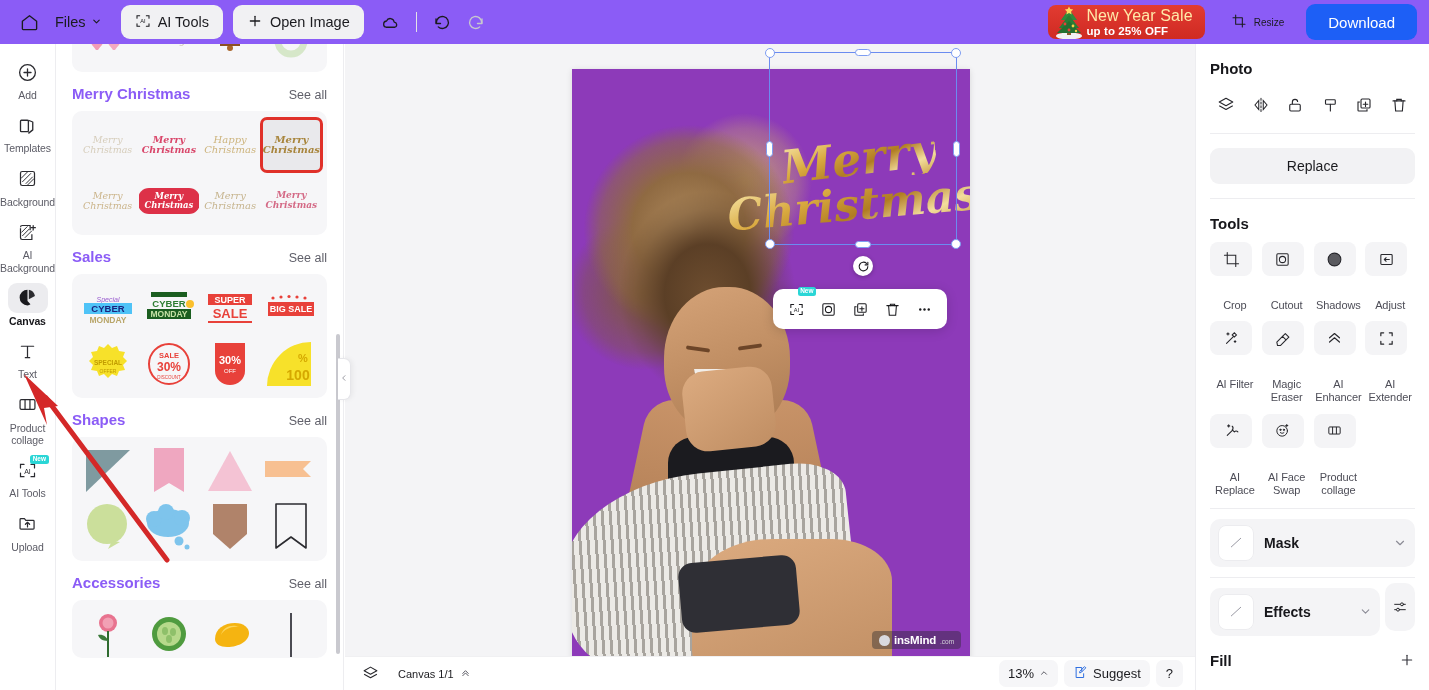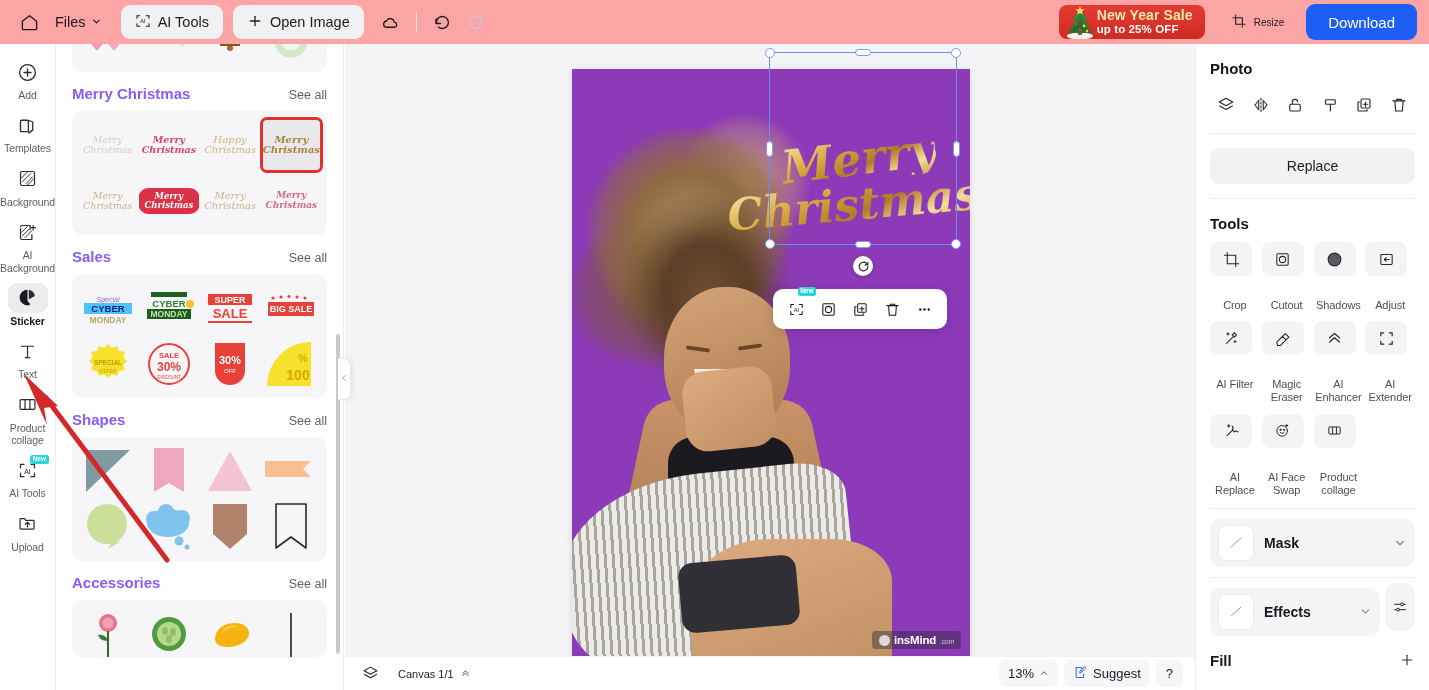--- a/index.html
+++ b/index.html
@@ -8,21 +8,21 @@
     font-family: "Liberation Sans", sans-serif;
     background: #ffffff;
     overflow: hidden;
     color: #1b1b1f;
   }
   #app { position: relative; width: 1429px; height: 690px; }
 
   
   #topbar {
     position: absolute; left: 0; top: 0; width: 1429px; height: 44px;
-    background: #fca5a5; display: flex; align-items: center;
+    background: #8b5cf6; display: flex; align-items: center;
     padding: 0 12px; z-index: 40;
   }
   .tb-icon-btn {
     width: 34px; height: 34px; border-radius: 8px;
     display: flex; align-items: center; justify-content: center;
     cursor: pointer; color: #1b1b1f;
   }
   .tb-files {
     display: flex; align-items: center; gap: 5px;
     padding: 6px 9px; border-radius: 8px; cursor: pointer;
@@ -36,21 +36,21 @@
   }
   .tb-divider { width: 1px; height: 20px; background: #e3e3e6; margin: 0 8px; }
   .tb-spacer { flex: 1; }
   #sale-badge {
     position: relative; height: 34px; border-radius: 8px;
     background: linear-gradient(180deg,#e23b32 0%,#cf2a22 100%);
     display: flex; align-items: center; padding: 0 12px 0 38px;
     cursor: pointer; overflow: hidden; margin-right: 14px;
   }
   #sale-badge .sale-lines { display: flex; flex-direction: column; line-height: 1.12; }
-  #sale-badge .sale-l1 { font-size: 14px; font-weight: bold; color: #ffe9a8; letter-spacing: .1px;}
+  #sale-badge .sale-l1 { font-size: 16px; font-weight: normal; color: #ffe9a8; letter-spacing: .1px;}
   #sale-badge .sale-l2 { font-size: 11.5px; font-weight: bold; color: #ffffff; letter-spacing: .1px;}
   .xmas-tree { position: absolute; left: 6px; bottom: 0; width: 30px; height: 34px; }
   #resize-btn {
     display: flex; align-items: center; gap: 7px; height: 34px;
     padding: 0 12px; border-radius: 8px; cursor: pointer; font-size: 10px;
     color: #1b1b1f; margin-right: 10px;
   }
   #download-btn {
     height: 36px; padding: 0 22px; border-radius: 9px;
     background: #1d5ff6; color: #fff; font-size: 15px;
@@ -480,21 +480,21 @@
       <div class="rail-lb">AI Background</div>
     </div>
 
     <div class="rail-item active">
       <div class="rail-ic">
         <svg width="21" height="21" viewBox="0 0 24 24" fill="#1b1b1f">
             <path d="M12 3a9 9 0 0 0 0 18c1.4 0 2.5-.5 3.4-1.3L12 16V3z"></path>
             <path d="M13.5 3.2V14l7-3.6A9 9 0 0 0 13.5 3.2z" opacity=".92"></path>
           </svg>
       </div>
-      <div class="rail-lb">Sticker</div>
+      <div class="rail-lb">Canvas</div>
     </div>
 
     <div class="rail-item">
       <div class="rail-ic">
         <svg width="21" height="21" viewBox="0 0 24 24" fill="none" stroke="currentColor" stroke-width="1.4" stroke-linecap="round">
             <path d="M5 6h14M12 6v13M9.5 19h5"></path>
           </svg>
       </div>
       <div class="rail-lb">Text</div>
     </div>

